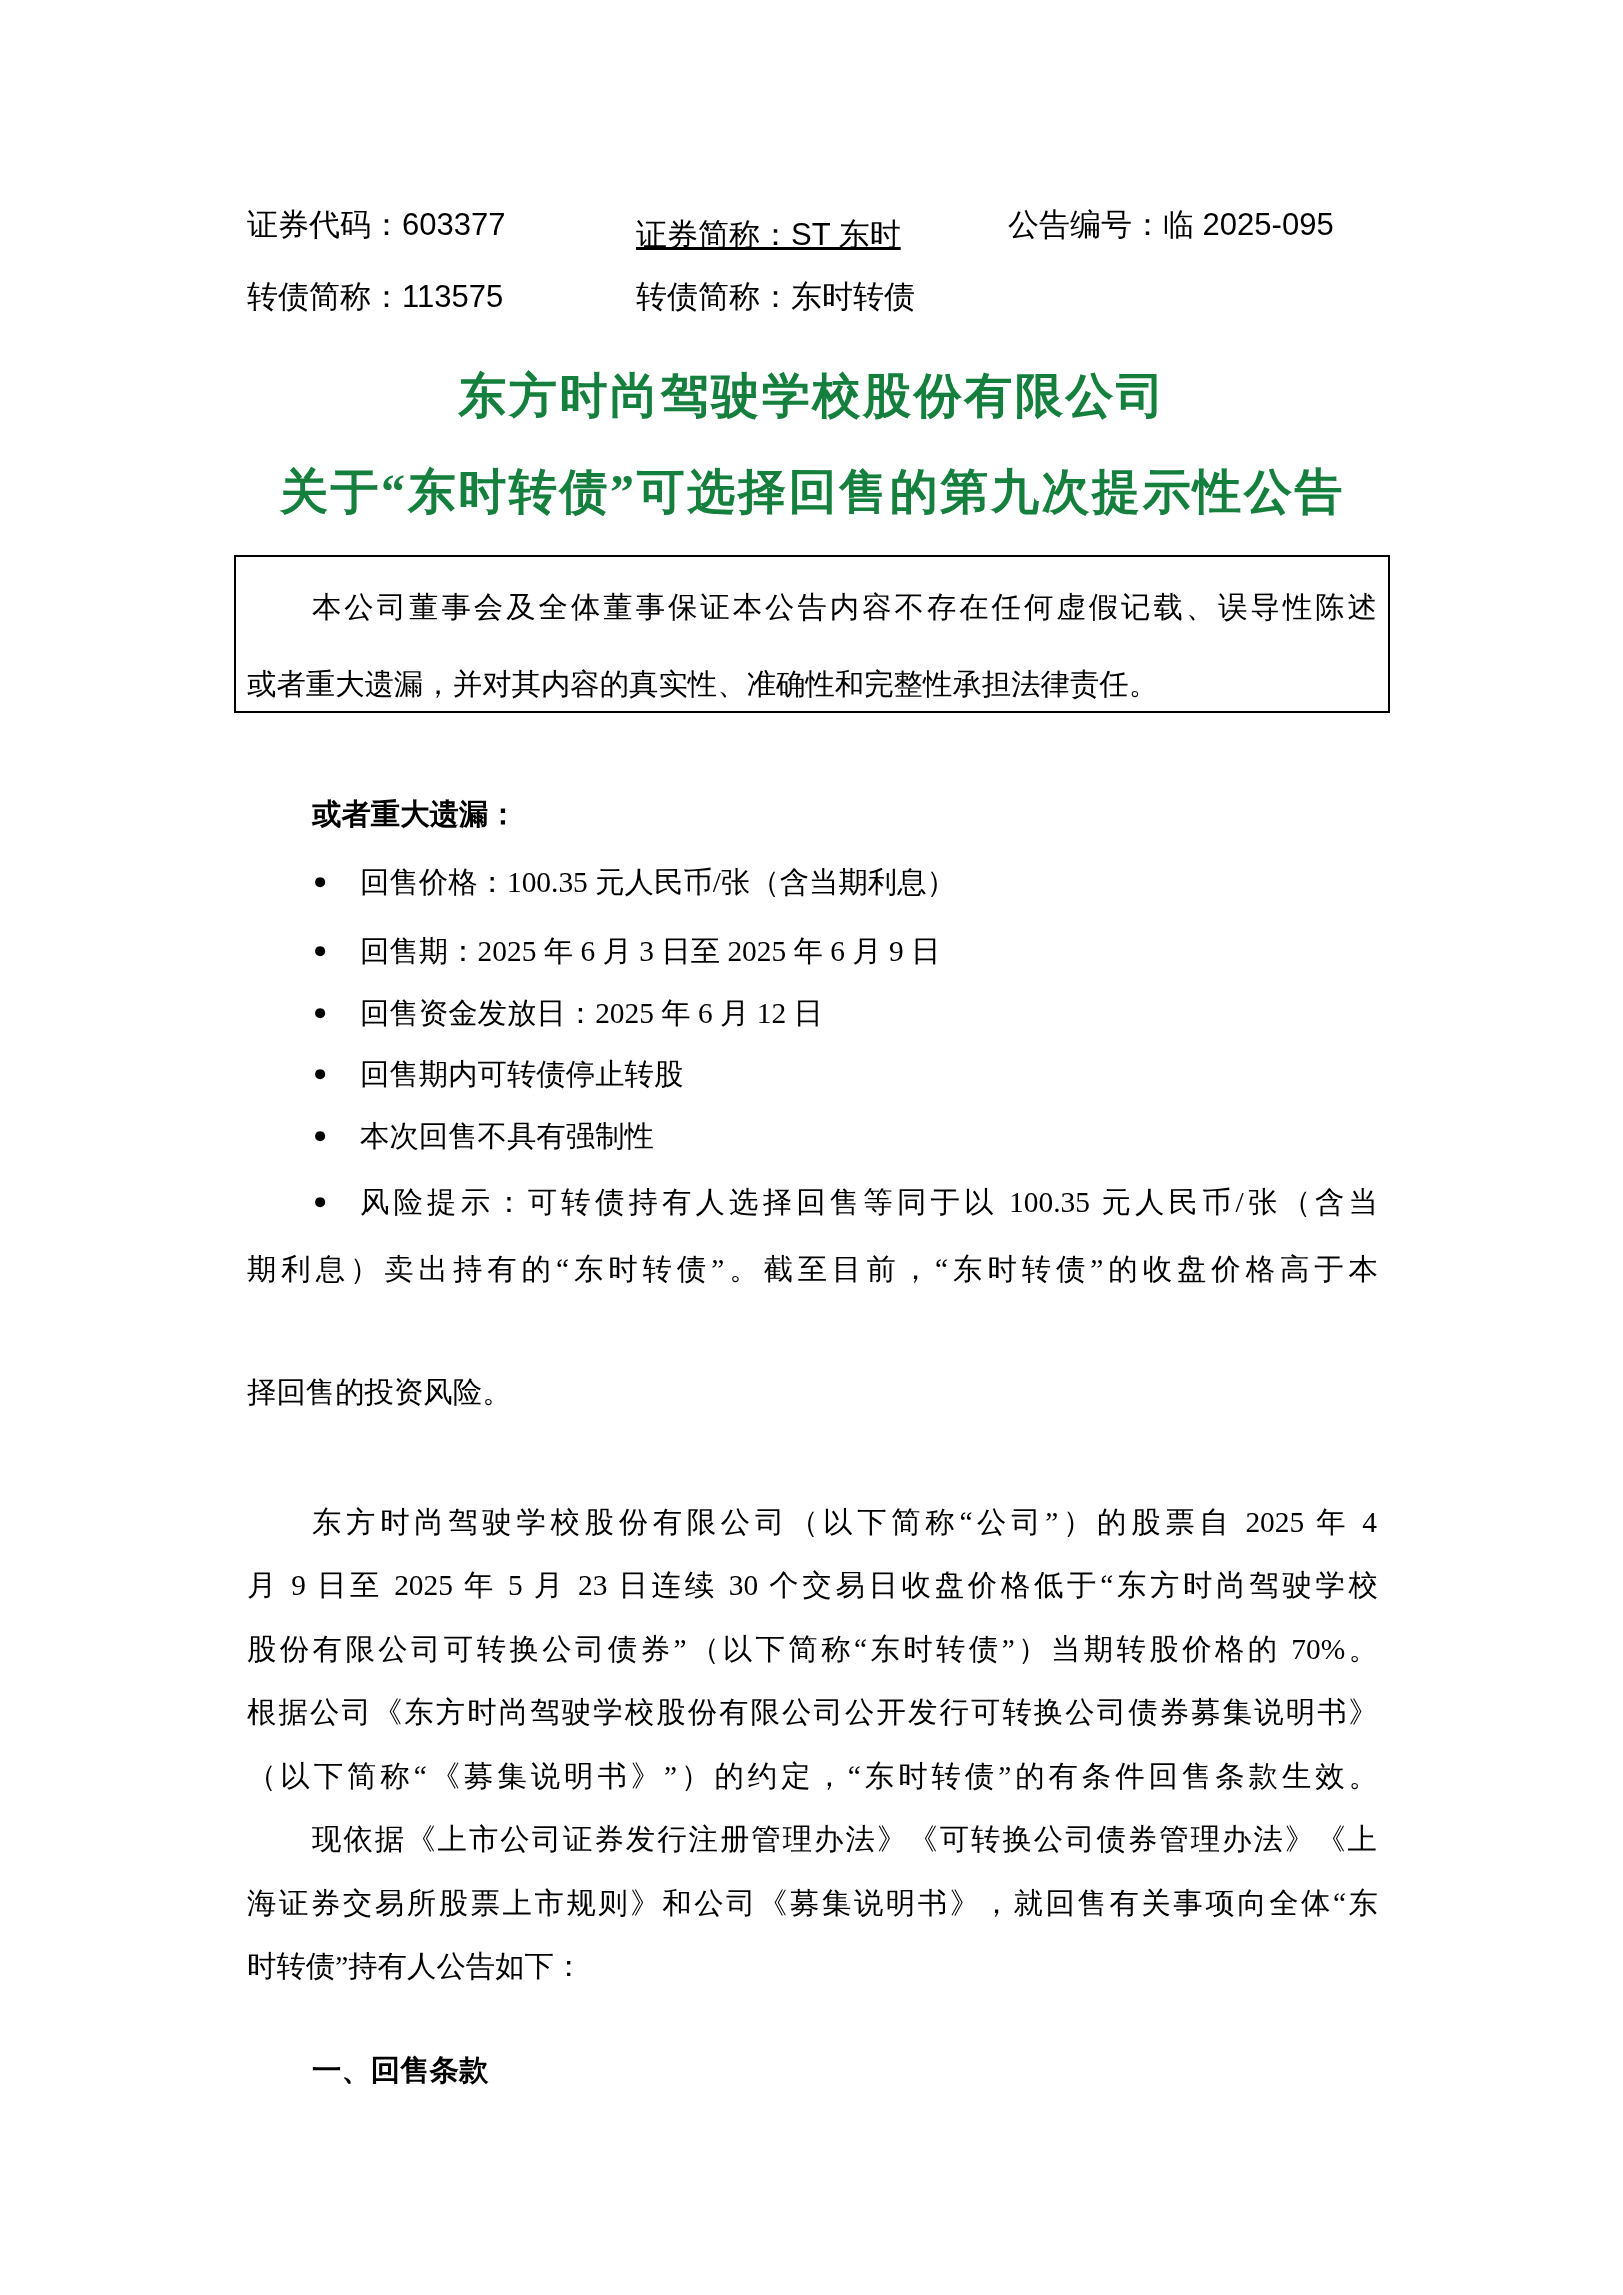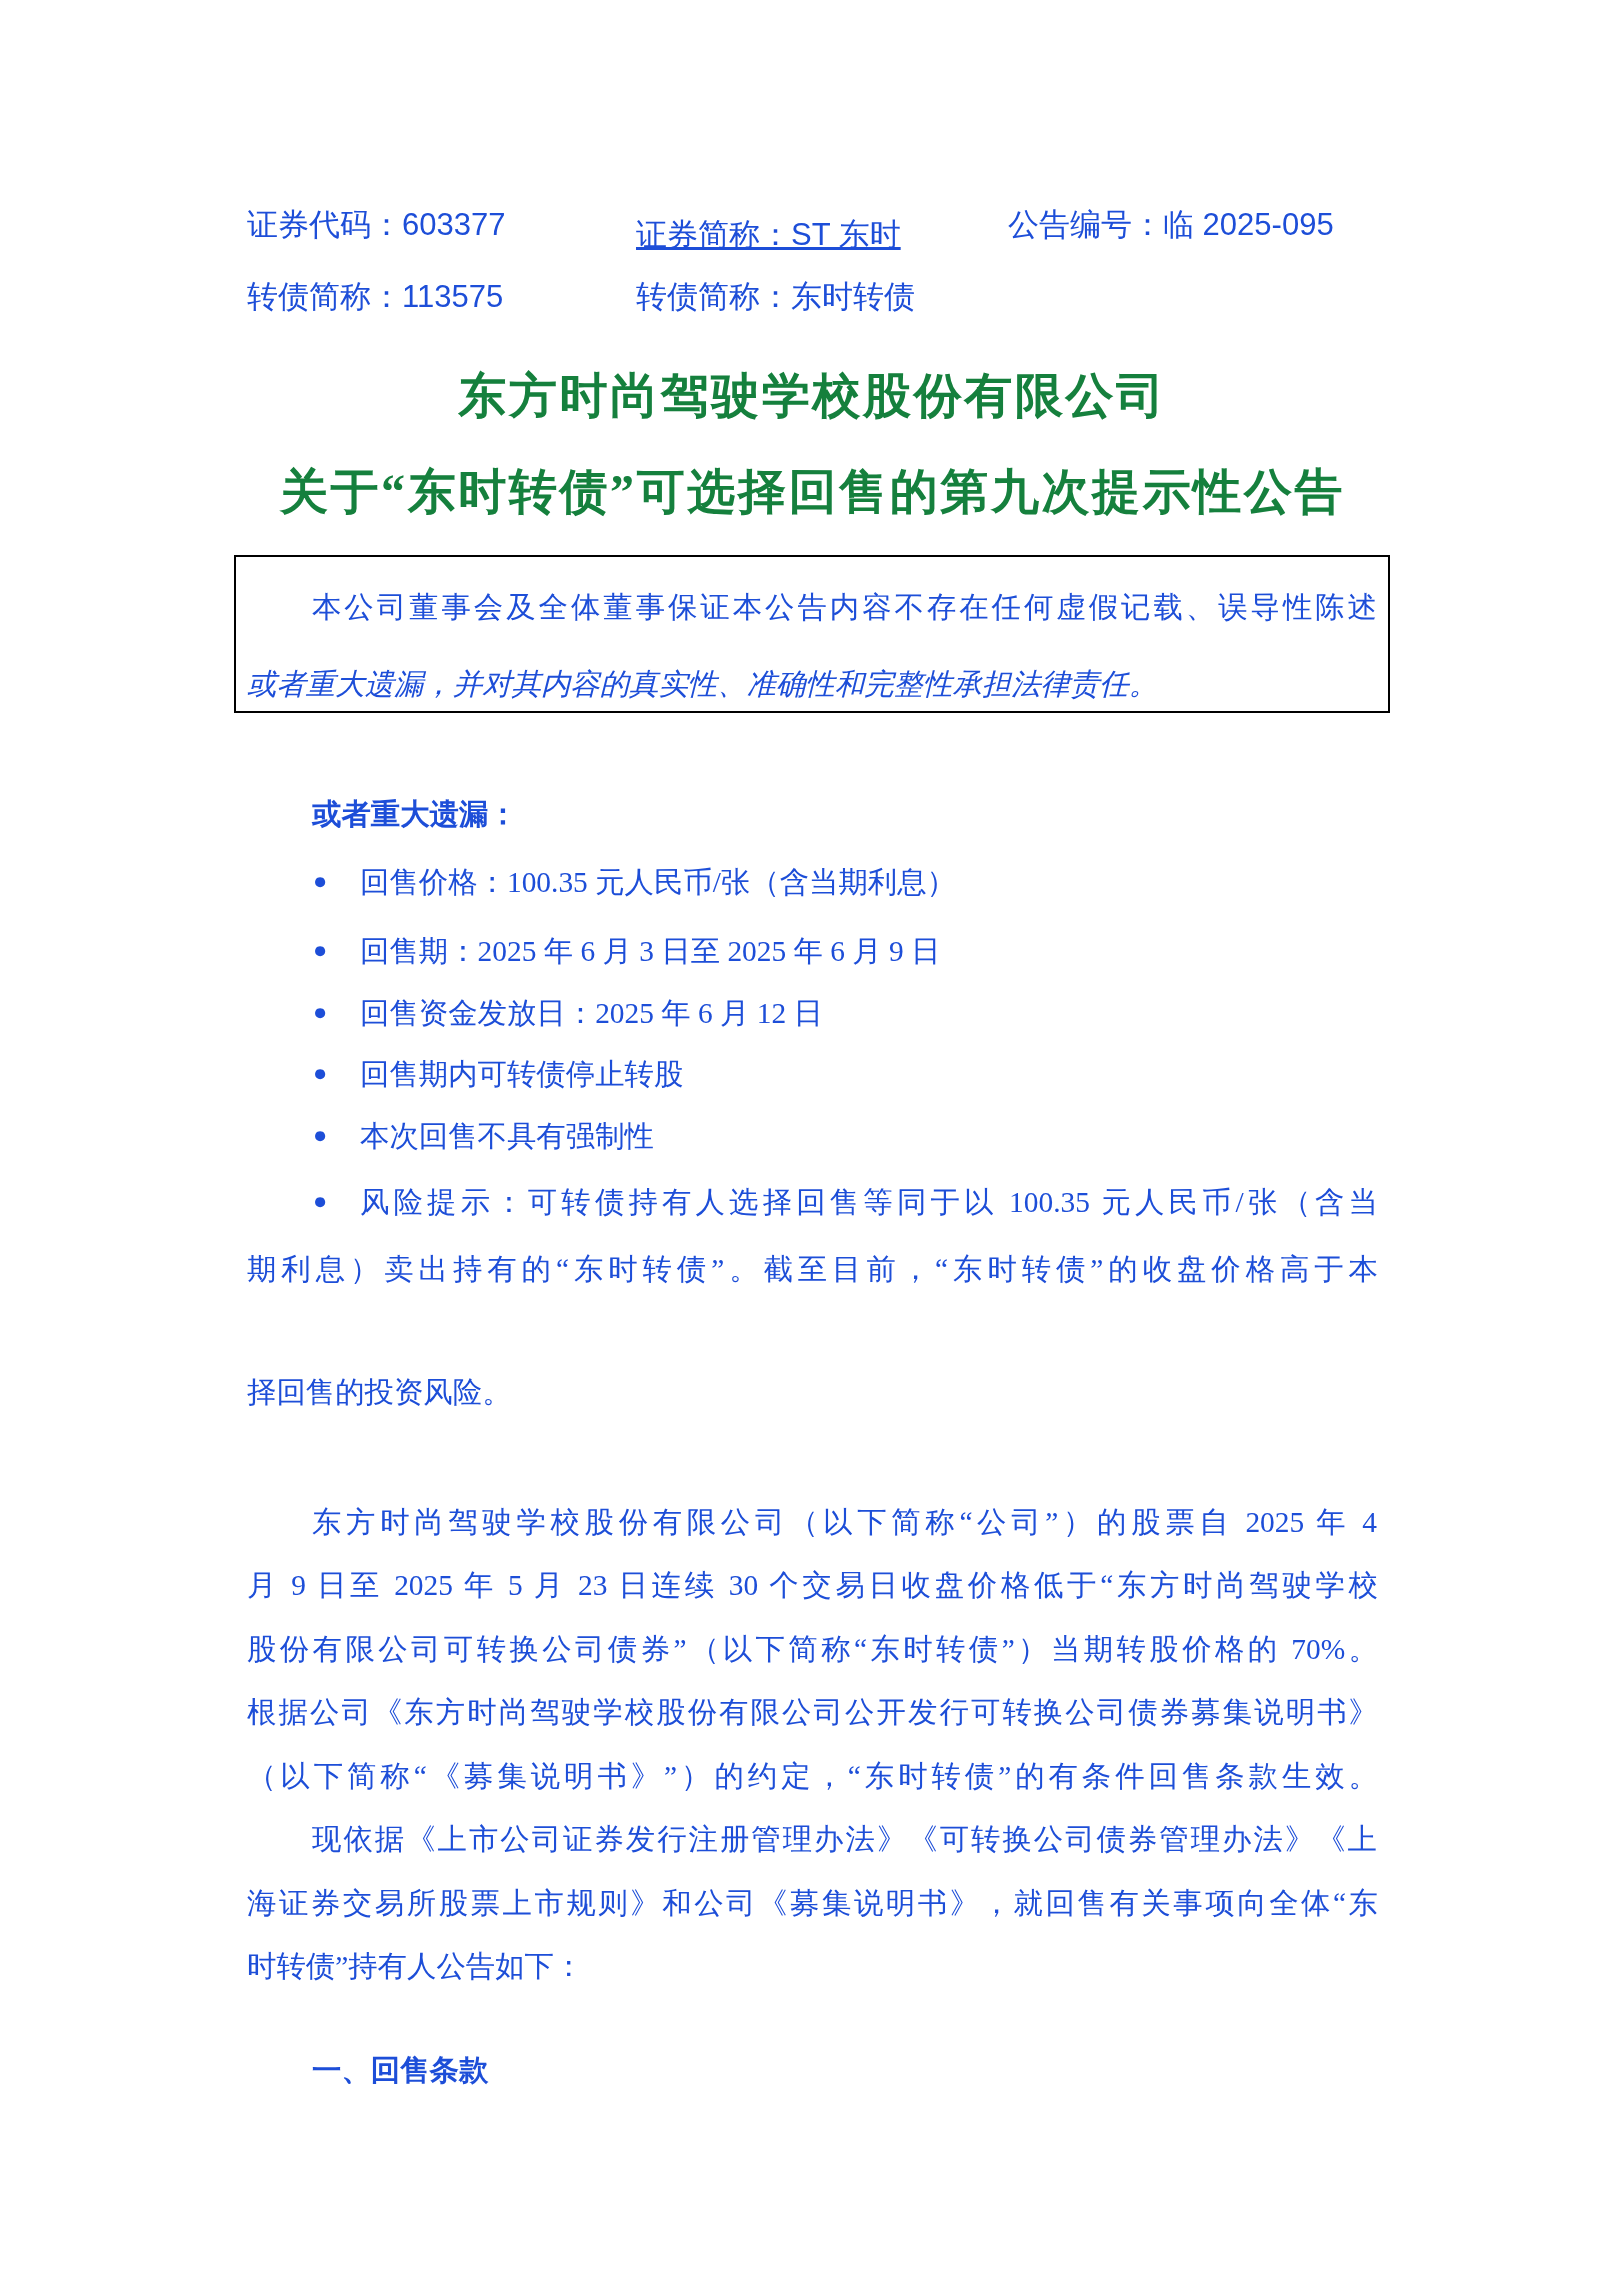--- a/index.html
+++ b/index.html
@@ -7,21 +7,21 @@
     position: relative;
     width: 1623px;
     height: 2295px;
     margin: 0 auto;
     background: #ffffff;
     overflow: hidden;
   }
   .line {
     position: absolute;
     white-space: pre;
-    color: #1d4ed8;
+    color: #000000;
     font-size: 29.4px;
     line-height: 41px;
     height: 41px;
   }
   .serif { font-family: "Liberation Serif", "DejaVu Serif", serif; }
   .sans  { font-family: "Liberation Sans", "DejaVu Sans", sans-serif; }
   .hdr   { font-size: 31px; }
   .jfull {
     white-space: normal;
     text-align: justify;
@@ -67,21 +67,21 @@
   <div class="line sans hdr" style="left:1008px; top:204px;"><span>公告编号：</span><span>临 2025-095</span></div>
 
   <div class="line sans hdr" style="left:247px;  top:276px;"><span>转债简称：</span><span>113575</span></div>
   <div class="line sans hdr" style="left:636px;  top:276px;"><span>转债简称：</span><span>东时转债</span></div>
 
   <div class="line doc-title" style="top:366px;">东方时尚驾驶学校股份有限公司</div>
   <div class="line doc-title" style="top:462px;">关于“东时转债”可选择回售的第九次提示性公告</div>
 
   <div class="disclaimer-box"></div>
   <div class="line serif jfull" style="left:312px; top:587px;  width:1065px;">本公司董事会及全体董事保证本公告内容不存在任何虚假记载、误导性陈述</div>
-  <div class="line serif" style="left:247px; top:664px;font-style:italic;">或者重大遗漏，并对其内容的真实性、准确性和完整性承担法律责任。</div>
+  <div class="line serif" style="left:247px; top:664px;">或者重大遗漏，并对其内容的真实性、准确性和完整性承担法律责任。</div>
 
   <div class="line serif bold" style="left:312px; top:794px;">或者重大遗漏：</div>
 
   <span class="line serif bullet-dot" style="left:313px; top:862px;">●</span>
   <div class="line serif" style="left:360px; top:862px;">回售价格：100.35 元人民币/张（含当期利息）</div>
 
   <span class="line serif bullet-dot" style="left:313px; top:931px;">●</span>
   <div class="line serif" style="left:360px; top:931px;">回售期：2025 年 6 月 3 日至 2025 年 6 月 9 日</div>
 
   <span class="line serif bullet-dot" style="left:313px; top:993px;">●</span>

